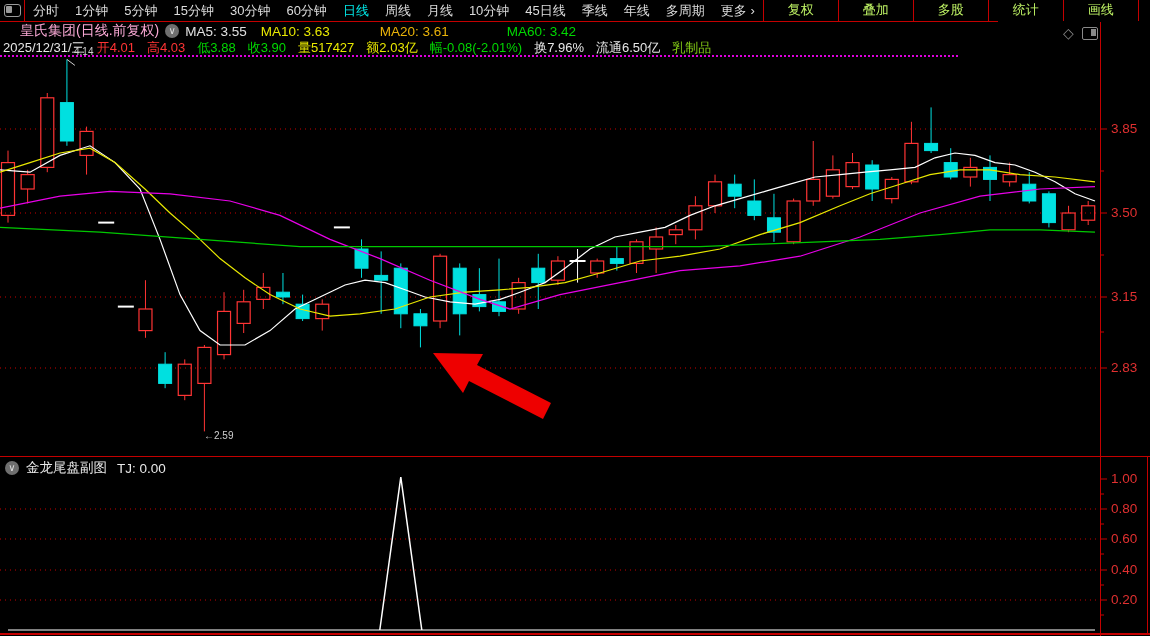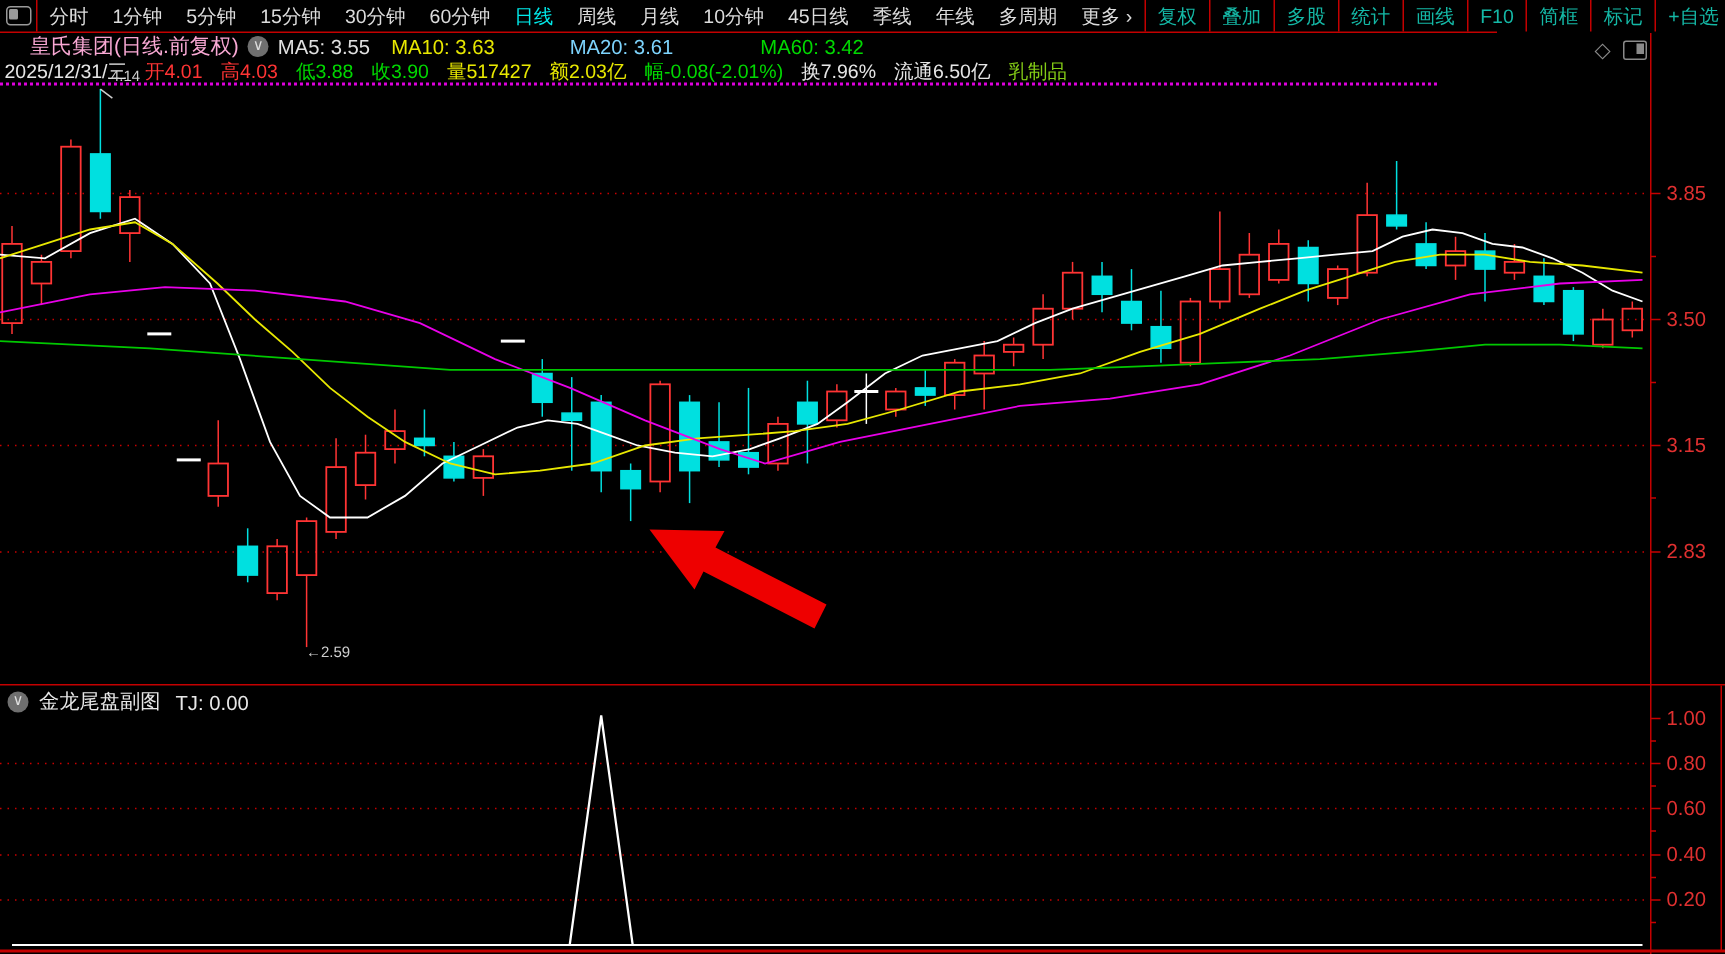--- a/index.html
+++ b/index.html
@@ -8,21 +8,21 @@
   
   .toolbar{position:absolute;left:0;top:0;width:998px;height:21px;border-bottom:1px solid #c40000;
            display:flex;align-items:center;white-space:nowrap;}
   .tb-icon-box{width:24px;height:21px;display:flex;align-items:center;justify-content:center;
                border-right:1px solid #c40000;flex:0 0 auto;}
   .split-icon{width:15px;height:11px;border:1px solid #9a9a9a;border-radius:3px;position:relative;}
   .split-icon::before{content:"";position:absolute;left:1px;top:1px;width:6px;height:7px;background:#9a9a9a;border-radius:1px;}
   .titem{color:#dcdcdc;font-size:13px;padding:0 8px;cursor:default;}
   .titem.active{color:#00e8e8;}
   .tb-right{margin-left:auto;display:flex;height:21px;align-items:center;}
-  .ritem{color:#14b8a6;font-size:13px;padding:0 8px;border-left:1px solid #c40000;height:21px;line-height:21px;}
+  .ritem{color:#bef264;font-size:13px;padding:0 24px;border-left:1px solid #c40000;height:21px;line-height:21px;font-family:Liberation Mono, monospace;}
   
   .hrow1{position:absolute;left:0;top:22px;width:1150px;height:18px;display:flex;align-items:center;font-size:14px;}
   .stock-title{color:#f9a8d4;padding-left:20px;}
   .chev-circle{width:14px;height:14px;border-radius:50%;background:#6f6f6f;color:#ddd;font-size:10px;
                display:inline-flex;align-items:center;justify-content:center;margin:0 6px;line-height:1;}
   .ma-item{margin-right:14px;font-size:13.5px;text-align:center;}
   .hrow2{position:absolute;left:0;top:40px;width:958px;height:15px;display:flex;align-items:center;
          font-size:13px;border-bottom:2px dotted #dd00dd;}
   .qfield{margin-right:9px;padding-left:3px;}
   
@@ -80,21 +80,21 @@
         <span class="ritem">+自选</span>
       </div>
   </div>
 
   <div class="hrow1">
     <span class="stock-title">皇氏集团(日线.前复权)</span>
     <span class="chev-circle">∨</span>
     <span id="ma-items" style="display:flex;">
         <span class="ma-item" style="color: rgb(224, 224, 224);">MA5: 3.55</span>
         <span class="ma-item" style="color: rgb(232, 232, 0);">MA10: 3.63</span>
-        <span class="ma-item" style="color: #7dd3fc; padding-left: 36px;">MA20: 3.61</span>
+        <span class="ma-item" style="color: #eab308; padding-left: 36px;">MA20: 3.61</span>
         <span class="ma-item" style="color: rgb(0, 216, 0); padding-left: 44px;">MA60: 3.42</span>
       </span>
   </div>
 
   <div class="hrow2" id="quote-row">
       <span class="qfield" style="color: rgb(230, 230, 230);">2025/12/31/三</span>
       <span class="qfield" style="color: rgb(255, 52, 52);">开4.01</span>
       <span class="qfield" style="color: rgb(255, 52, 52);">高4.03</span>
       <span class="qfield" style="color: rgb(0, 216, 0);">低3.88</span>
       <span class="qfield" style="color: rgb(0, 216, 0);">收3.90</span>

